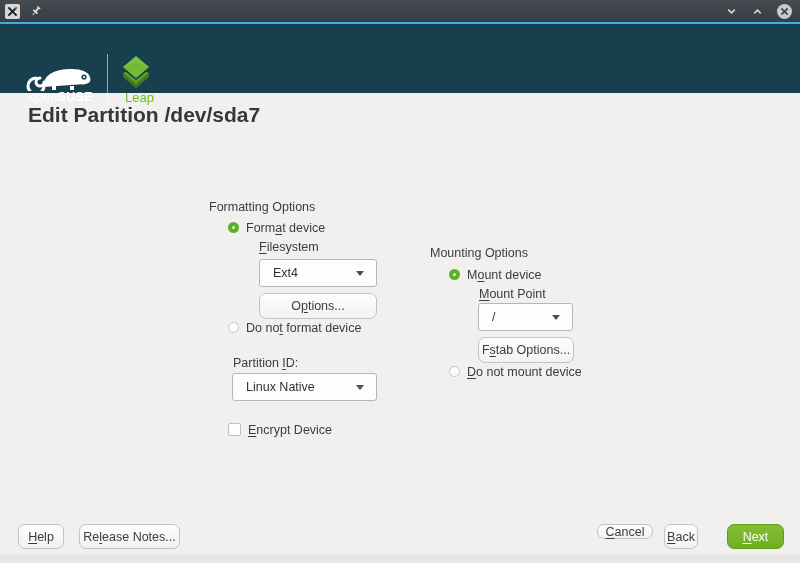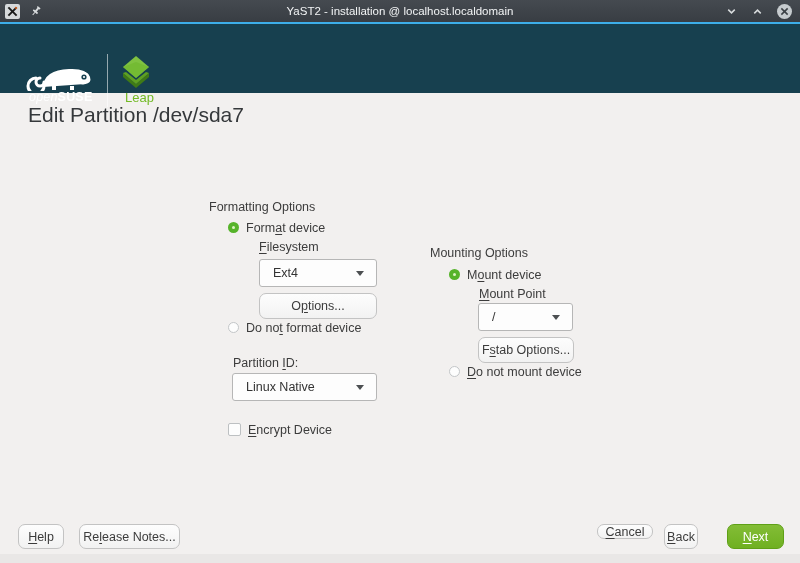--- a/index.html
+++ b/index.html
@@ -37,21 +37,21 @@
   .brand-word { position:absolute; left:29px; top:66px; font-size:12.5px; color:#ffffff; letter-spacing:.2px; }
   .brand-word .open { font-weight:400;font-style:italic; }
   .brand-word .suse { font-weight:700; }
   .banner-sep { position:absolute; left:107px; top:30px; width:1px; height:53px; background:rgba(255,255,255,.55); }
   .leap-logo { position:absolute; left:122px; top:32px; }
   .leap-word { position:absolute; left:125px; top:66px; font-size:13px; color:#73ba25; }
 
   
   .page-title {
     position:absolute; left:28px; top:103px;
-    font-size:21px; font-weight:400; color:#35383b;
+    font-size:21px; font-weight:700; color:#35383b;
   }
   .lbl { position:absolute; font-size:12.5px; color:#3c3c3c; white-space:nowrap; line-height:14px; }
   .m { text-decoration:underline; text-underline-offset:2px; }
 
   .radio { position:absolute; width:11px; height:11px; border-radius:50%; }
   .radio.on { background:#56b32a; }
   .radio.on::after {
     content:""; position:absolute; left:4px; top:4px; width:3px; height:3px;
     border-radius:50%; background:#ddf3c4;
   }
@@ -99,21 +99,20 @@
       <svg width="12" height="12" viewBox="0 0 12 12">
         <g transform="rotate(40 6 6)" fill="#d8dbdd">
           <rect x="4" y="1" width="4" height="1.6" rx="0.8"></rect>
           <rect x="5" y="2" width="2" height="4.5"></rect>
           <rect x="3" y="6" width="6" height="1.8" rx="0.9"></rect>
           <rect x="5.5" y="7.8" width="1" height="3.4"></rect>
         </g>
       </svg>
     </span>
   </div>
-  <span class="titlebar-title">YaST2 - installation @ localhost.localdomain</span>
   <div class="titlebar-right">
     <span class="winbtn">
       <svg width="13" height="13" viewBox="0 0 14 14">
           <polyline points="3.5,5 7,8.5 10.5,5" fill="none" stroke="#d7dadc" stroke-width="1.6"></polyline>
         </svg>
     </span>
     <span class="winbtn">
       <svg width="13" height="13" viewBox="0 0 14 14">
           <polyline points="3.5,9 7,5.5 10.5,9" fill="none" stroke="#d7dadc" stroke-width="1.6"></polyline>
         </svg>

